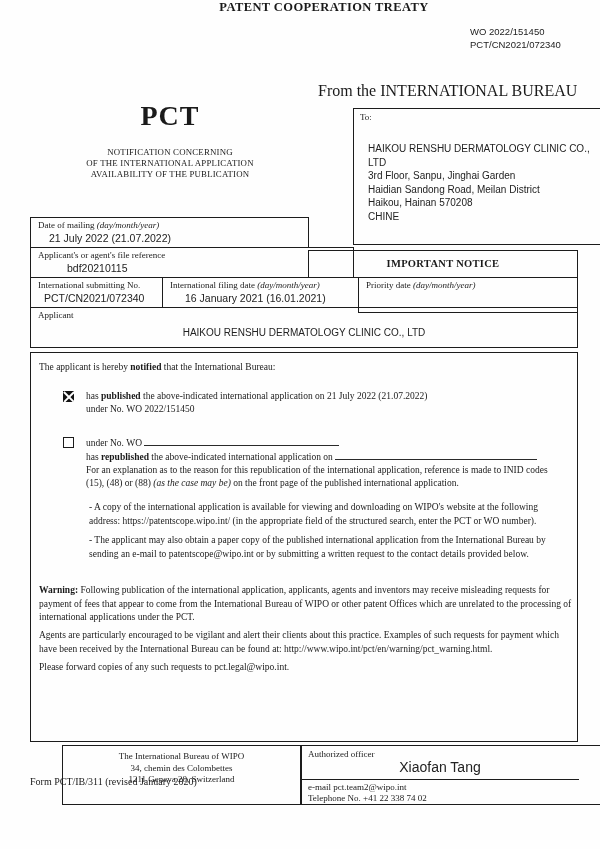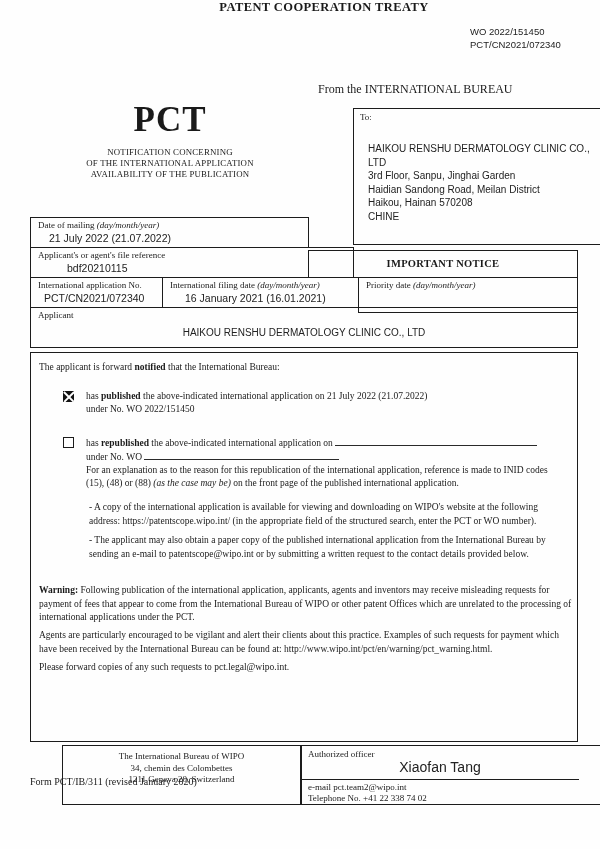--- a/index.html
+++ b/index.html
@@ -10,21 +10,21 @@
   }
   .abs { position:absolute; }
   .box { position:absolute; border:1.5px solid #1c1c1c; box-sizing:border-box; background:transparent; }
   .serif { font-family:"Liberation Serif", serif; }
   .sans  { font-family:"Liberation Sans", sans-serif; }
   .lbl   { font-size:9px; line-height:11px; white-space:nowrap; }
   .note  { font-style:italic; }
   .val   { font-family:"Liberation Sans", sans-serif; font-size:10.5px; line-height:12px; white-space:nowrap; color:#222; }
   .title { font-weight:bold; font-size:12.5px; letter-spacing:0.4px; text-align:center; width:100%;padding-left:24px; }
   .hdr-num { font-family:"Liberation Sans", sans-serif; font-size:9.5px; line-height:13px; color:#222; }
-  .pct-logo { font-weight:bold; font-size:35px; letter-spacing:1px; text-align:center; }
+  .pct-logo { font-weight:bold; font-size:28px; letter-spacing:1px; text-align:center; }
   .notif { font-size:8.8px; line-height:10.8px; text-align:center; letter-spacing:0.2px; }
   .addr { font-family:"Liberation Sans", sans-serif; font-size:10px; line-height:13.5px; color:#222; }
   .body-txt { font-size:9.5px; line-height:13px; }
   .para { position:absolute; font-size:9.5px; line-height:13.5px; }
   .blank { display:inline-block; border-bottom:1px solid #2a2a2a; height:9px; vertical-align:baseline; }
   .cbx-checked { position:absolute; width:11px; height:11px; background:#121212; }
   .cbx-checked::before, .cbx-checked::after {
     content:""; position:absolute; left:-1.5px; top:4.8px; width:14px; height:1.5px; background:#fff;
   }
   .cbx-checked::before { transform:rotate(45deg); }
@@ -40,21 +40,21 @@
 <div class="page">
 
   <div class="abs title" style="left:0; top:28;">
     <span>PATENT COOPERATION TREATY</span>
   </div>
   <div class="abs hdr-num" style="left:470px; top:25px;">
     <div>WO 2022/151450</div>
     <div>PCT/CN2021/072340</div>
   </div>
 
-  <div class="abs serif" style="left:318px; top:82px; font-size:12px;">
+  <div class="abs serif" style="left:318px; top:82px; font-size:16px;">
     <span>From the INTERNATIONAL BUREAU</span>
   </div>
 
   <div class="abs pct-logo" style="left:95px; top:100px; width:150px;">
     <span>PCT</span>
   </div>
   <div class="abs notif" style="left:55px; top:147px; width:230px;">
     <div>NOTIFICATION CONCERNING</div>
     <div>OF THE INTERNATIONAL APPLICATION</div>
     <div>AVAILABILITY OF THE PUBLICATION</div>
@@ -84,21 +84,21 @@
   <div class="box" style="left:30px; top:247px; width:324px; height:31px;">
     <div class="abs lbl" style="left:7px; top:2px;">Applicant's or agent's file reference</div>
     <div class="abs val" style="left:18px; top:14px;padding-left:18px;">bdf20210115</div>
   </div>
 
   <div class="box" style="left:308px; top:250px; width:270px; height:28px;">
     <div class="abs notice" style="left:0; top:7px; width:100%;">IMPORTANT NOTICE</div>
   </div>
 
   <div class="box" style="left:30px; top:277px; width:133px; height:31px;">
-    <div class="abs lbl" style="left:7px; top:2px;">International application No.</div>
+    <div class="abs lbl" style="left:7px; top:2px;">International submitting No.</div>
     <div class="abs val" style="left:13px; top:14px;">PCT/CN2021/072340</div>
   </div>
 
   <div class="box" style="left:162px; top:277px; width:197px; height:31px;">
     <div class="abs lbl" style="left:7px; top:2px;">
       <span>International filing date </span><span class="note">(day/month/year)</span>
     </div>
     <div class="abs val" style="left:22px; top:14px;">16 January 2021 (16.01.2021)</div>
   </div>
 
@@ -109,38 +109,38 @@
   </div>
 
   <div class="box" style="left:30px; top:307px; width:548px; height:41px;">
     <div class="abs lbl" style="left:7px; top:2px;">Applicant</div>
     <div class="abs sans" style="left:0; top:19px; width:100%; text-align:center; font-size:10px; color:#222;">HAIKOU RENSHU DERMATOLOGY CLINIC CO., LTD</div>
   </div>
 
   <div class="box" style="left:30px; top:352px; width:548px; height:390px;">
 
     <div class="abs body-txt" style="left:8px; top:8px;">
-      <span>The applicant is forward </span><b>notified</b><span> that the International Bureau:</span>
+      <span>The applicant is hereby </span><b>notified</b><span> that the International Bureau:</span>
     </div>
 
     <div class="cbx-checked" style="left:32px; top:38px;"></div>
     <div class="abs body-txt" style="left:55px; top:37px; width:480px;">
       <div>
         <span>has </span><b>published</b><span> the above-indicated international application on 21 July 2022 (21.07.2022)</span>
       </div>
       <div>under No. WO 2022/151450</div>
     </div>
 
     <div class="cbx-empty" style="left:32px; top:84px;"></div>
     <div class="abs body-txt" style="left:55px; top:83px; width:482px;">
       <div>
-        <span>has </span><b>republished</b><span> the above-indicated international application on </span><span class="blank" style="width:202px;"></span>
+        <span>under No. WO </span><span class="blank" style="width:195px;"></span>
       </div>
       <div>
-        <span>under No. WO </span><span class="blank" style="width:195px;"></span>
+        <span>has </span><b>republished</b><span> the above-indicated international application on </span><span class="blank" style="width:202px;"></span>
       </div>
       <div>
         <span>For an explanation as to the reason for this republication of the international application, reference is made to INID codes (15), (48) or (88) </span><span class="note">(as the case may be)</span><span> on the front page of the published international application.</span>
       </div>
     </div>
 
     <div class="para" style="left:58px; top:148px; width:462px;">- A copy of the international application is available for viewing and downloading on WIPO's website at the following address: https://patentscope.wipo.int/ (in the appropriate field of the structured search, enter the PCT or WO number).</div>
 
     <div class="para" style="left:58px; top:181px; width:462px;">- The applicant may also obtain a paper copy of the published international application from the International Bureau by sending an e-mail to patentscope@wipo.int or by submitting a written request to the contact details provided below.</div>
 

